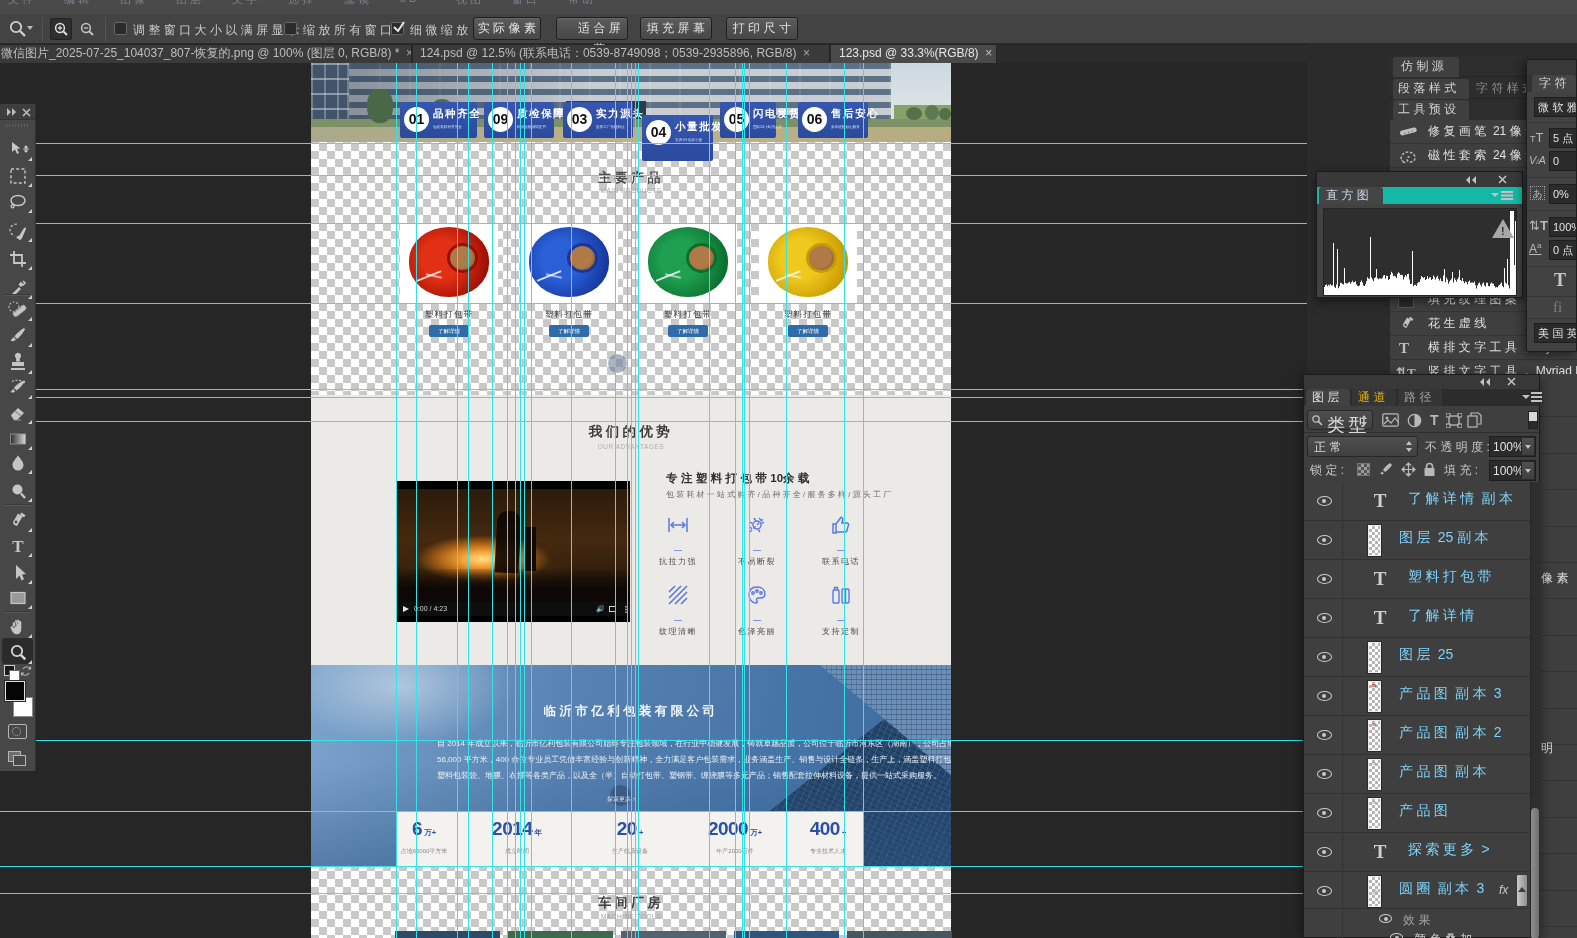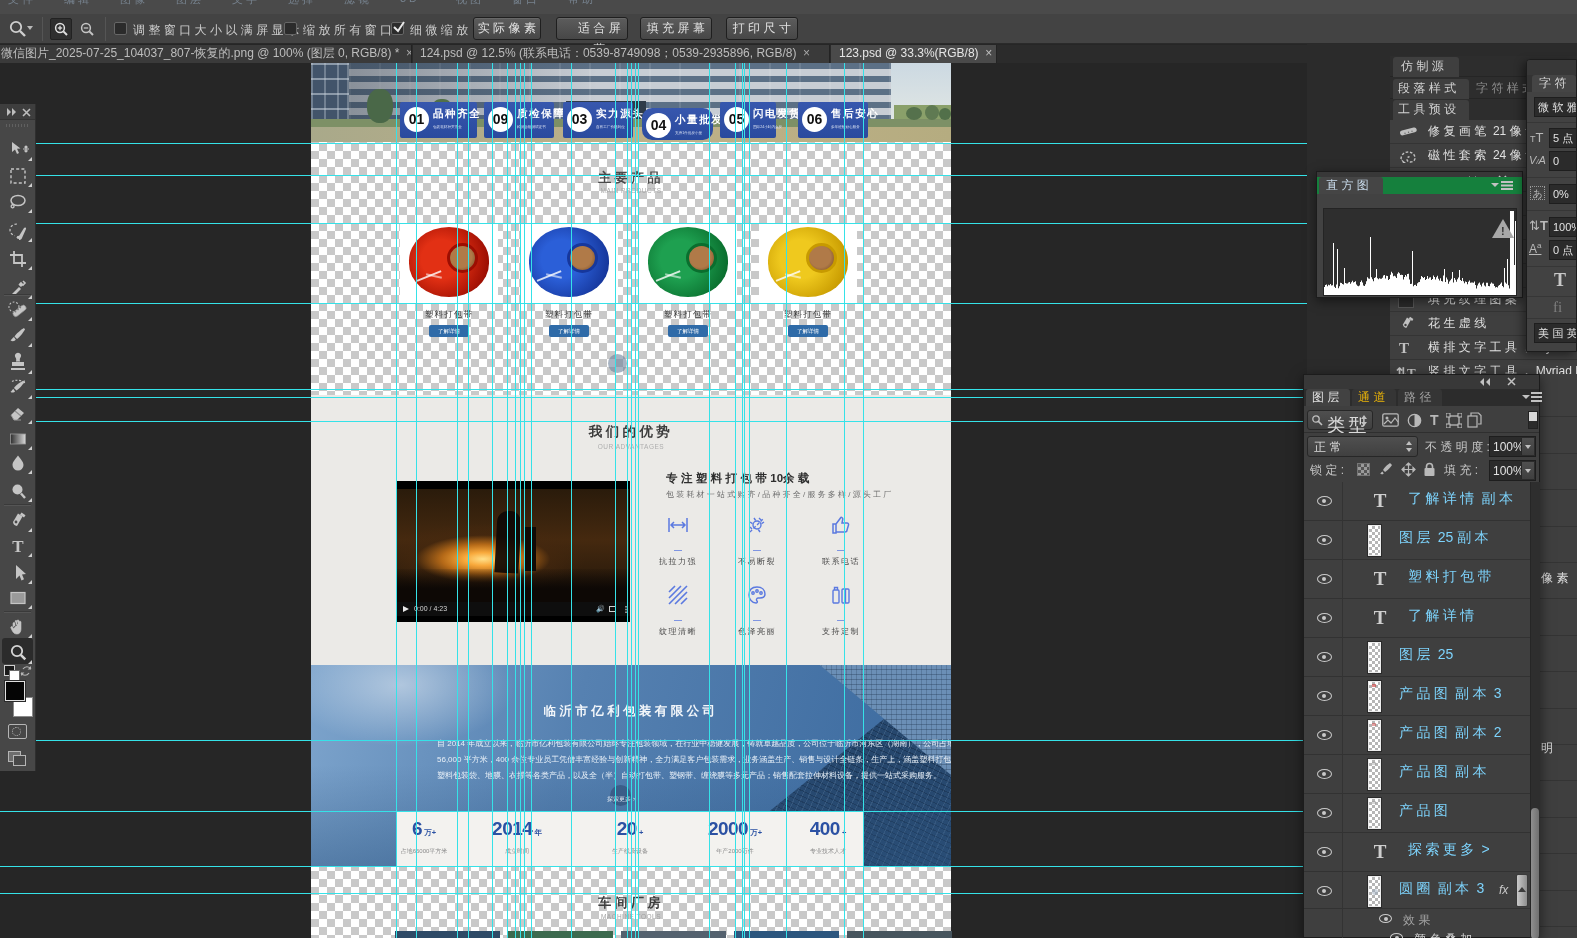--- a/index.html
+++ b/index.html
@@ -115,21 +115,21 @@
   <div class="ab" style="left:484px;top:39px;width:70px;height:36px;background:linear-gradient(#3757ae,#2a4a9e);border-radius:2px">
 <div class="ab" style="left:4px;top:5px;width:25px;height:25px;border-radius:50%;background:#fff;text-align:center;font-weight:bold;font-size:14px;line-height:25px;color:#111">09</div>
 <div class="ab" style="left:33px;top:5px;font-size:10.5px;font-weight:bold;color:#fff;white-space:nowrap"><span style="letter-spacing:1.6px">质检保障</span></div>
 <div class="ab" style="left:33px;top:22px;font-size:5px;color:#d8e0f2;white-space:nowrap;transform:scale(.72);transform-origin:0 0">检测合格测试证书</div>
 </div>
   <div class="ab" style="left:563px;top:39px;width:70px;height:36px;background:linear-gradient(#3757ae,#2a4a9e);border-radius:2px">
 <div class="ab" style="left:4px;top:5px;width:25px;height:25px;border-radius:50%;background:#fff;text-align:center;font-weight:bold;font-size:14px;line-height:25px;color:#111">03</div>
 <div class="ab" style="left:33px;top:5px;font-size:10.5px;font-weight:bold;color:#fff;white-space:nowrap"><span style="letter-spacing:1.6px">实力源头</span></div>
 <div class="ab" style="left:33px;top:22px;font-size:5px;color:#d8e0f2;white-space:nowrap;transform:scale(.72);transform-origin:0 0">自有工厂价格到位</div>
 </div>
-  <div class="ab" style="left:642px;top:45px;width:71px;height:32px;background:linear-gradient(#3757ae,#2a4a9e);border-radius:10px">
+  <div class="ab" style="left:642px;top:52px;width:71px;height:46px;background:linear-gradient(#3757ae,#2a4a9e);border-radius:2px">
 <div class="ab" style="left:4px;top:5px;width:25px;height:25px;border-radius:50%;background:#fff;text-align:center;font-weight:bold;font-size:14px;line-height:25px;color:#111">04</div>
 <div class="ab" style="left:33px;top:5px;font-size:10.5px;font-weight:bold;color:#fff;white-space:nowrap"><span style="letter-spacing:1.6px">小量批发</span></div>
 <div class="ab" style="left:33px;top:22px;font-size:5px;color:#d8e0f2;white-space:nowrap;transform:scale(.72);transform-origin:0 0">支持1件批发小量</div>
 </div>
   <div class="ab" style="left:720px;top:39px;width:56px;height:36px;background:linear-gradient(#3757ae,#2a4a9e);border-radius:2px">
 <div class="ab" style="left:4px;top:5px;width:25px;height:25px;border-radius:50%;background:#fff;text-align:center;font-weight:bold;font-size:14px;line-height:25px;color:#111">05</div>
 <div class="ab" style="left:33px;top:5px;font-size:10.5px;font-weight:bold;color:#fff;white-space:nowrap"><span style="letter-spacing:1.6px">闪电发货</span></div>
 <div class="ab" style="left:33px;top:22px;font-size:5px;color:#d8e0f2;white-space:nowrap;transform:scale(.72);transform-origin:0 0">国际24小时内直发</div>
 </div>
   <div class="ab" style="left:798px;top:39px;width:70px;height:36px;background:linear-gradient(#3757ae,#2a4a9e);border-radius:2px">
@@ -535,21 +535,21 @@
 </div>
 <div class="ab" id="histpanel" style="left:1316px;top:171px;width:207px;height:127px;background:#424242;border:1px solid #1c1c1c;box-shadow:0 3px 10px rgba(0,0,0,.5);z-index:40">
 <div class="ab" style="left:0;top:0;width:205px;height:15px;background:#383838">
 <svg class="ab" style="left:148px;top:4px" width="12" height="8" viewBox="0 0 12 8">
         <path d="M5 0L1 4l4 4zM11 0L7 4l4 4z" fill="#c2c2c2"></path>
       </svg>
 <svg class="ab" style="left:181px;top:3px" width="9" height="9" viewBox="0 0 9 9">
         <path d="M1 1l7 7M8 1L1 8" stroke="#c2c2c2" stroke-width="1.5"></path>
       </svg>
     </div>
-<div class="ab" style="left:0;top:5px;width:205px;height:17px;background:#15803d">
+<div class="ab" style="left:0;top:15px;width:205px;height:17px;background:#14b8a6">
       <div class="ab c" style="left:2px;top:0;width:64px;height:17px;background:#454545;border-radius:3px 3px 0 0;color:#c6d8e8;font-size:12px;line-height:16px;padding-left:7px">直方图</div>
 <div class="ab" style="left:174px;top:6px;width:0;height:0;border-left:4px solid transparent;border-right:4px solid transparent;border-top:4.5px solid #c2c2c2"></div>
 <div class="ab" style="left:184px;top:4px;width:12px;height:2px;background:#c2c2c2;box-shadow:0 3.5px 0 #c2c2c2,0 7px 0 #c2c2c2"></div>
     </div>
 <div class="ab" style="left:6px;top:36px;width:194px;height:88px;background:#2e2e2e;border:1px solid #242424" id="histbox">
 <svg class="ab" style="left:0;top:0" width="192" height="86" viewBox="0 0 192 86">
         <path d="M0 86L0 78.0L1 78.0L1 75.9L2 75.9L2 75.6L3 75.6L3 77.2L4 77.2L4 75.8L5 75.8L5 76.3L6 76.3L6 75.1L7 75.1L7 76.4L8 76.4L8 76.2L9 76.2L9 34L10 34L10 77.8L11 77.8L11 79.1L12 79.1L12 75.5L13 75.5L13 40L14 40L14 79.2L15 79.2L15 77.2L16 77.2L16 73.8L17 73.8L17 73.9L18 73.9L18 75.1L19 75.1L19 75.6L20 75.6L20 59L21 59L21 74.1L22 74.1L22 74.5L23 74.5L23 74.4L24 74.4L24 73.5L25 73.5L25 73.1L26 73.1L26 74.7L27 74.7L27 73.2L28 73.2L28 71.7L29 71.7L29 73.6L30 73.6L30 73.0L31 73.0L31 72.3L32 72.3L32 75.5L33 75.5L33 76.8L34 76.8L34 77.2L35 77.2L35 76.5L36 76.5L36 73.0L37 73.0L37 71.4L38 71.4L38 73.5L39 73.5L39 76.6L40 76.6L40 77.1L41 77.1L41 75.3L42 75.3L42 72.2L43 72.2L43 68.3L44 68.3L44 69.4L45 69.4L45 69.8L46 69.8L46 28L47 28L47 68.2L48 68.2L48 70.2L49 70.2L49 72.2L50 72.2L50 68.9L51 68.9L51 68.3L52 68.3L52 60L53 60L53 69.2L54 69.2L54 70.3L55 70.3L55 69.2L56 69.2L56 69.8L57 69.8L57 69.7L58 69.7L58 68.7L59 68.7L59 66.5L60 66.5L60 66.1L61 66.1L61 69.4L62 69.4L62 66.8L63 66.8L63 67.1L64 67.1L64 71.0L65 71.0L65 70.0L66 70.0L66 65.8L67 65.8L67 62.8L68 62.8L68 64.2L69 64.2L69 67.2L70 67.2L70 66.7L71 66.7L71 67.4L72 67.4L72 69.1L73 69.1L73 64.8L74 64.8L74 63.3L75 63.3L75 64.3L76 64.3L76 66.1L77 66.1L77 65.7L78 65.7L78 65.9L79 65.9L79 70.4L80 70.4L80 67.9L81 67.9L81 66.0L82 66.0L82 67.4L83 67.4L83 65.1L84 65.1L84 64.8L85 64.8L85 70.6L86 70.6L86 74.9L87 74.9L87 74.8L88 74.8L88 42L89 42L89 77.2L90 77.2L90 76.0L91 76.0L91 75.7L92 75.7L92 77.0L93 77.0L93 74.3L94 74.3L94 73.2L95 73.2L95 73.1L96 73.1L96 70.2L97 70.2L97 66.9L98 66.9L98 67.9L99 67.9L99 69.0L100 69.0L100 68.0L101 68.0L101 71.1L102 71.1L102 70.1L103 70.1L103 67.0L104 67.0L104 69.7L105 69.7L105 68.5L106 68.5L106 68.3L107 68.3L107 71.0L108 71.0L108 70.1L109 70.1L109 66.5L110 66.5L110 68.0L111 68.0L111 70.5L112 70.5L112 68.2L113 68.2L113 66.7L114 66.7L114 69.8L115 69.8L115 71.6L116 71.6L116 69.2L117 69.2L117 72.1L118 72.1L118 72.4L119 72.4L119 66.5L120 66.5L120 60L121 60L121 73.1L122 73.1L122 68.4L123 68.4L123 70.5L124 70.5L124 74.8L125 74.8L125 72.6L126 72.6L126 71.3L127 71.3L127 69.8L128 69.8L128 63L129 63L129 73.4L130 73.4L130 69.1L131 69.1L131 70.7L132 70.7L132 72.7L133 72.7L133 70.2L134 70.2L134 68.6L135 68.6L135 61L136 61L136 71.1L137 71.1L137 72.1L138 72.1L138 69.0L139 69.0L139 72.3L140 72.3L140 74.2L141 74.2L141 72.4L142 72.4L142 73.0L143 73.0L143 75.3L144 75.3L144 72.7L145 72.7L145 71.5L146 71.5L146 73.8L147 73.8L147 73.5L148 73.5L148 73.6L149 73.6L149 73.8L150 73.8L150 72.6L151 72.6L151 75.9L152 75.9L152 79.6L153 79.6L153 76.4L154 76.4L154 74.5L155 74.5L155 73.6L156 73.6L156 75.8L157 75.8L157 77.6L158 77.6L158 74.5L159 74.5L159 73.6L160 73.6L160 76.6L161 76.6L161 77.6L162 77.6L162 73.8L163 73.8L163 73.7L164 73.7L164 77.0L165 77.0L165 77.2L166 77.2L166 74.7L167 74.7L167 73.4L168 73.4L168 74.4L169 74.4L169 74.7L170 74.7L170 76.9L171 76.9L171 78.6L172 78.6L172 78.1L173 78.1L173 78.5L174 78.5L174 76.8L175 76.8L175 76.1L176 76.1L176 74.7L177 74.7L177 73.6L178 73.6L178 77.1L179 77.1L179 78.3L180 78.3L180 59L181 59L181 73.5L182 73.5L182 74.8L183 74.8L183 50L184 50L184 76.3L185 76.3L185 79.6L186 79.6L186 2L187 2L187 2L188 2L188 2L189 2L189 2L190 2L190 56L191 56L191 12L192 12L192 86Z" fill="#fff"></path>
       </svg>
 <div class="ab" style="left:168px;top:10px;width:0;height:0;border-left:11px solid transparent;border-right:11px solid transparent;border-bottom:19px solid #a8a8a8"></div>
 <div class="ab" style="left:177px;top:16px;width:4px;height:8px;color:#333;font-size:11px;font-weight:bold">!</div>

